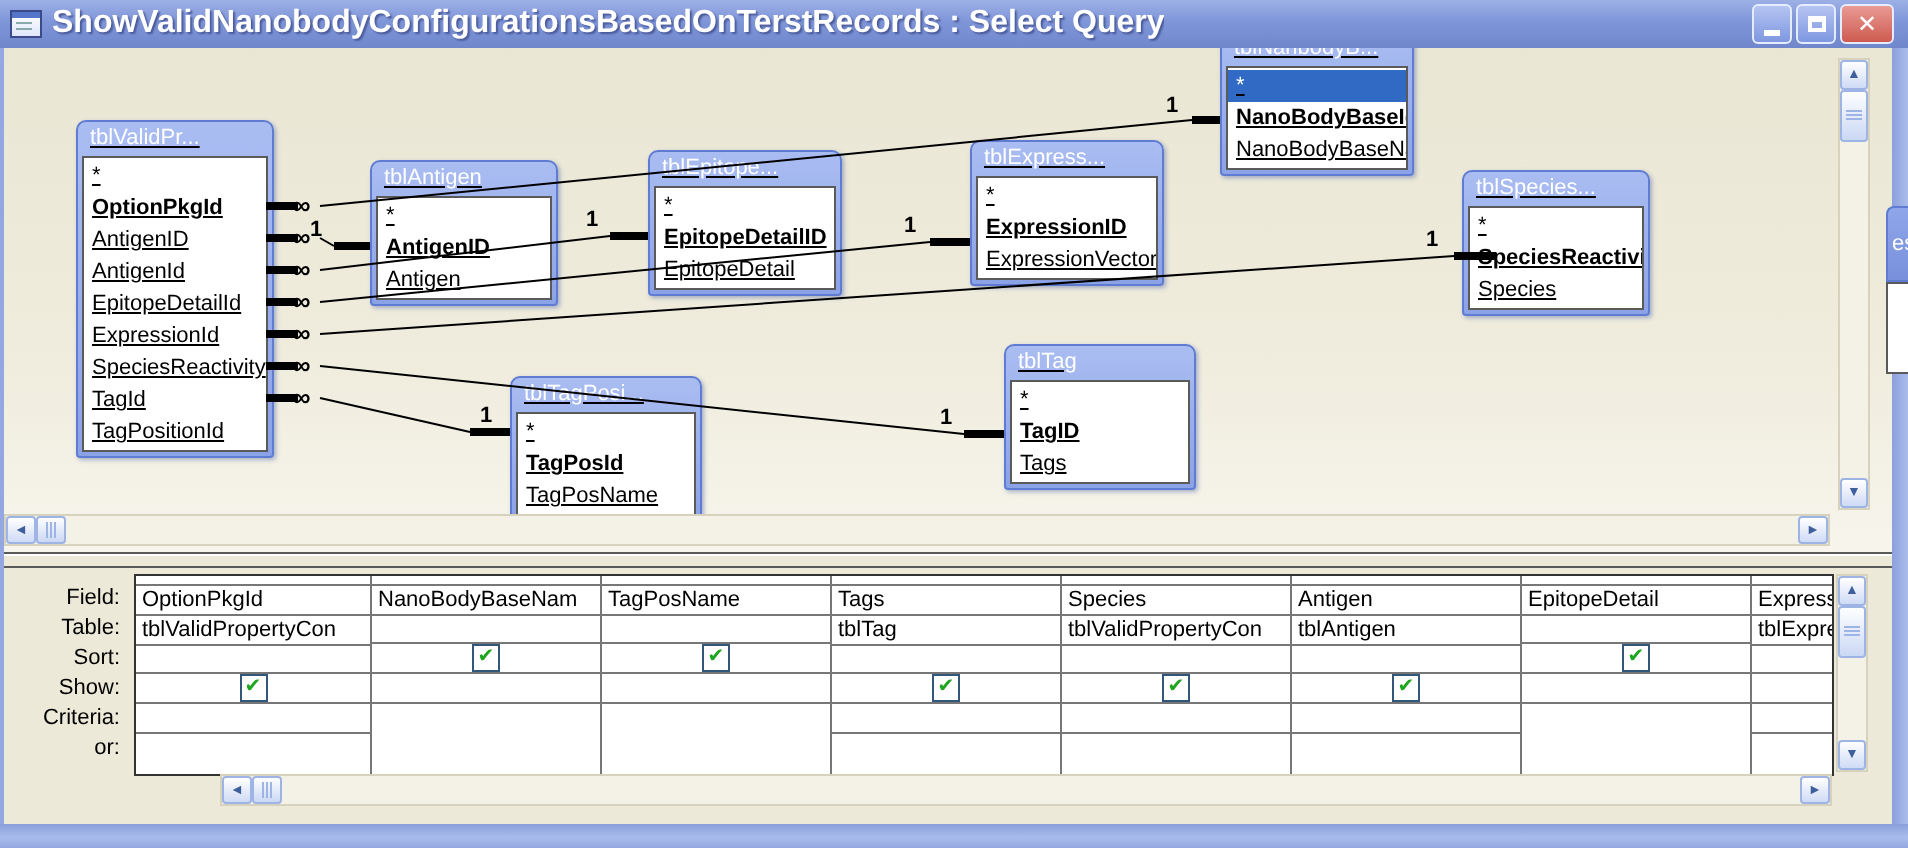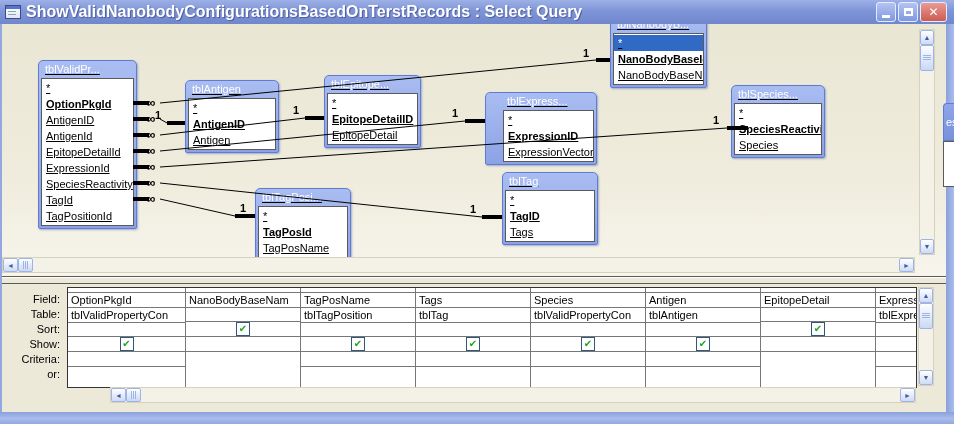--- a/index.html
+++ b/index.html
@@ -40,21 +40,21 @@
   .tbox-title{height:17px;line-height:17px;padding:0 0 0 6px;color:#fff;font-size:11px;
     white-space:nowrap;overflow:hidden;}
   .tbox-body{margin:0 2px 2px 2px;background:#fff;border:1px solid #5A5A5A;padding:1px 0;}
   .f{height:16px;line-height:16px;padding-left:4px;white-space:nowrap;overflow:hidden;font-size:11px;}
   .f.pk{font-weight:bold;}
   .f.sel{background:#316AC5;color:#fff;}
   
   #t0{left:38px;top:36px;width:97px;}
   #t1{left:185px;top:56px;width:92px;}
   #t2{left:324px;top:51px;width:95px;}
-  #t3{left:485px;top:68px;width:95px;padding-left:15px;}
+  #t3{left:485px;top:46px;width:95px;}
   #t4{left:610px;top:-9px;width:95px;}
   #t5{left:731px;top:61px;width:92px;}
   #t6{left:255px;top:152px;width:94px;margin-top:12px;}
   #t7{left:502px;top:148px;width:94px;}
   
   .rel-svg{position:absolute;left:0;top:0;width:946px;height:252px;pointer-events:none;}
   .one,.inf{position:absolute;font-weight:bold;color:#000;pointer-events:none;}
   .one{font-size:11px;line-height:11px;}
   .inf{font-size:13px;line-height:13px;}
   
@@ -305,21 +305,20 @@
             <span class="cb">
               <i>✔</i>
             </span>
           </div>
         <div class="gc gc-crit"></div>
         <div class="gc gc-or"></div>
       </div>
       <div class="gcol" style="width:115px">
         <div class="gc gc-blank"></div>
         <div class="gc gc-field">TagPosName</div>
-        <div class="gc gc-table">tblTagPosition</div>
         <div class="gc gc-sort"></div>
         <div class="gc gc-show">
             <span class="cb">
               <i>✔</i>
             </span>
           </div>
         <div class="gc gc-crit"></div>
         <div class="gc gc-or"></div>
       </div>
       <div class="gcol" style="width:115px">

